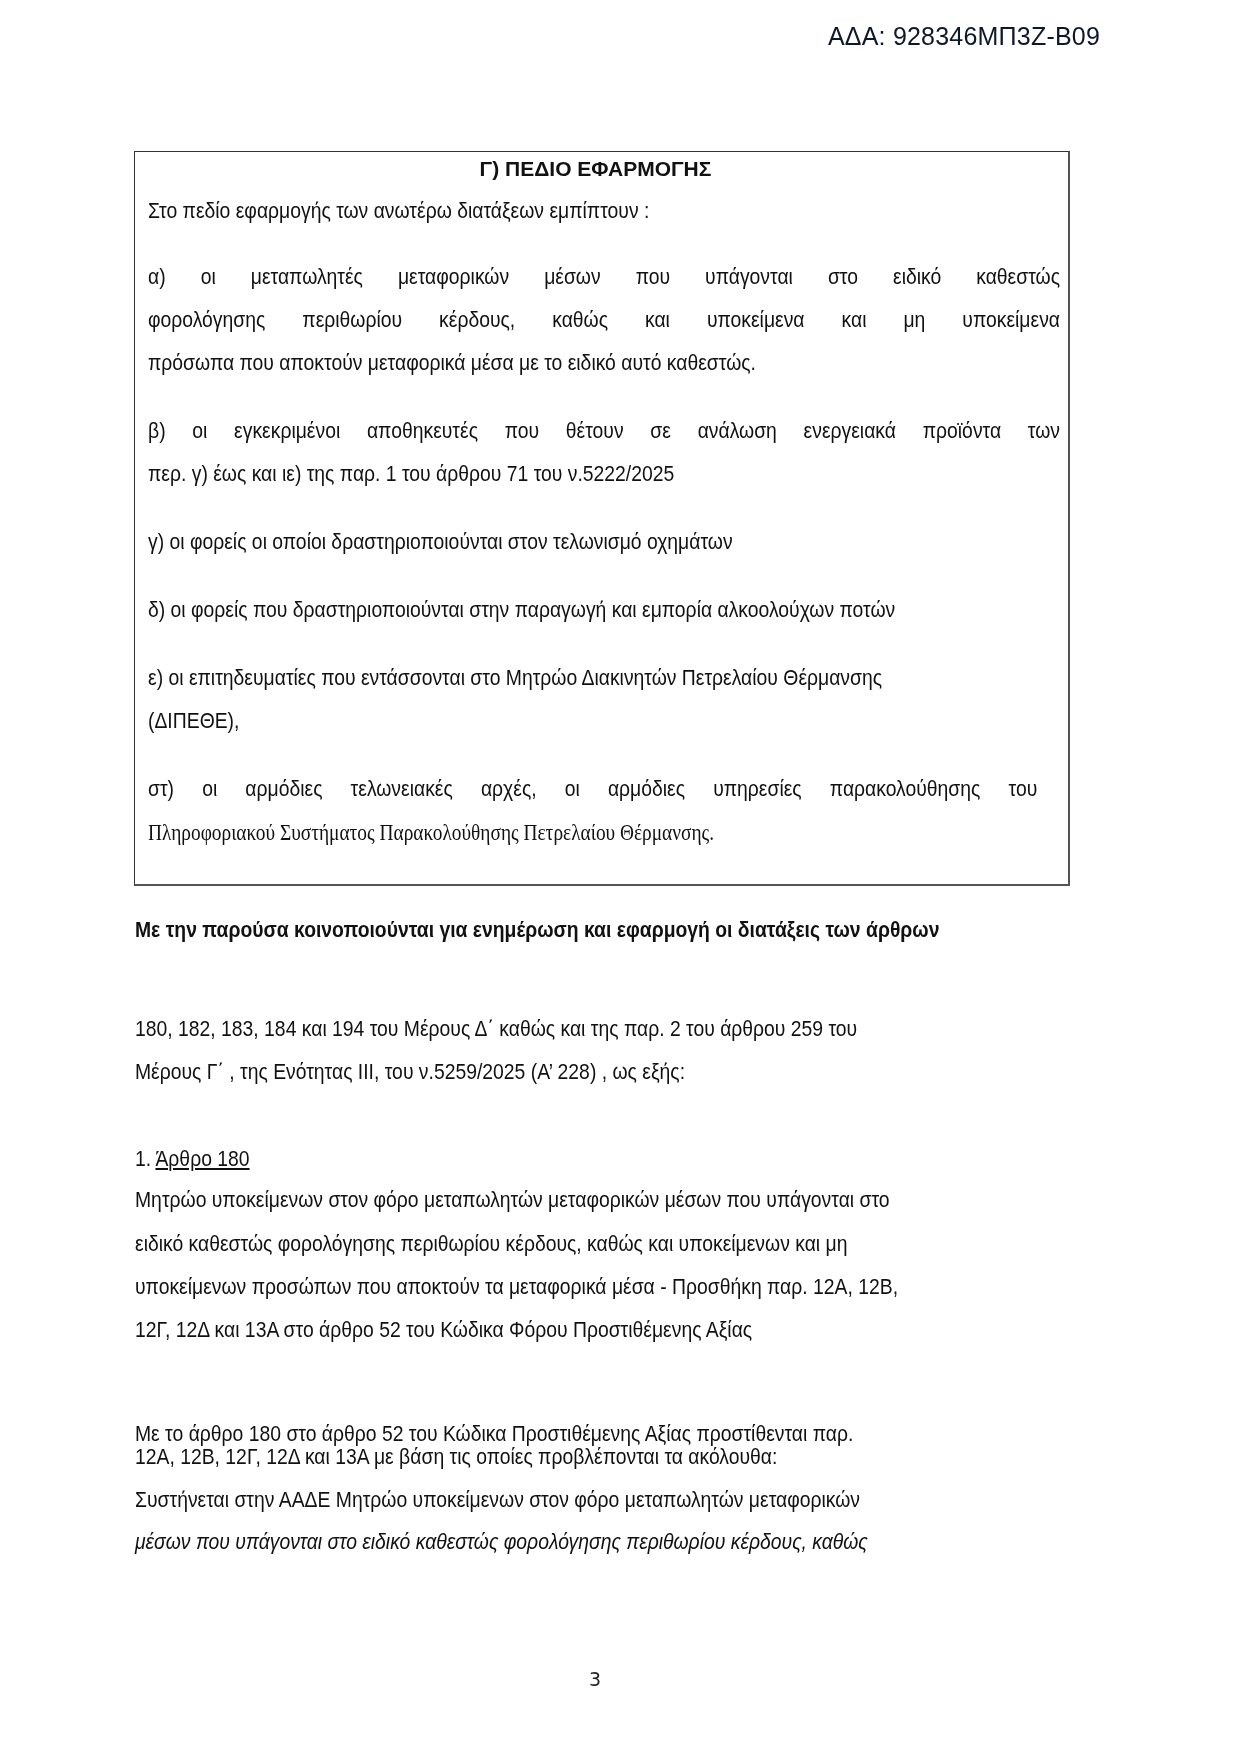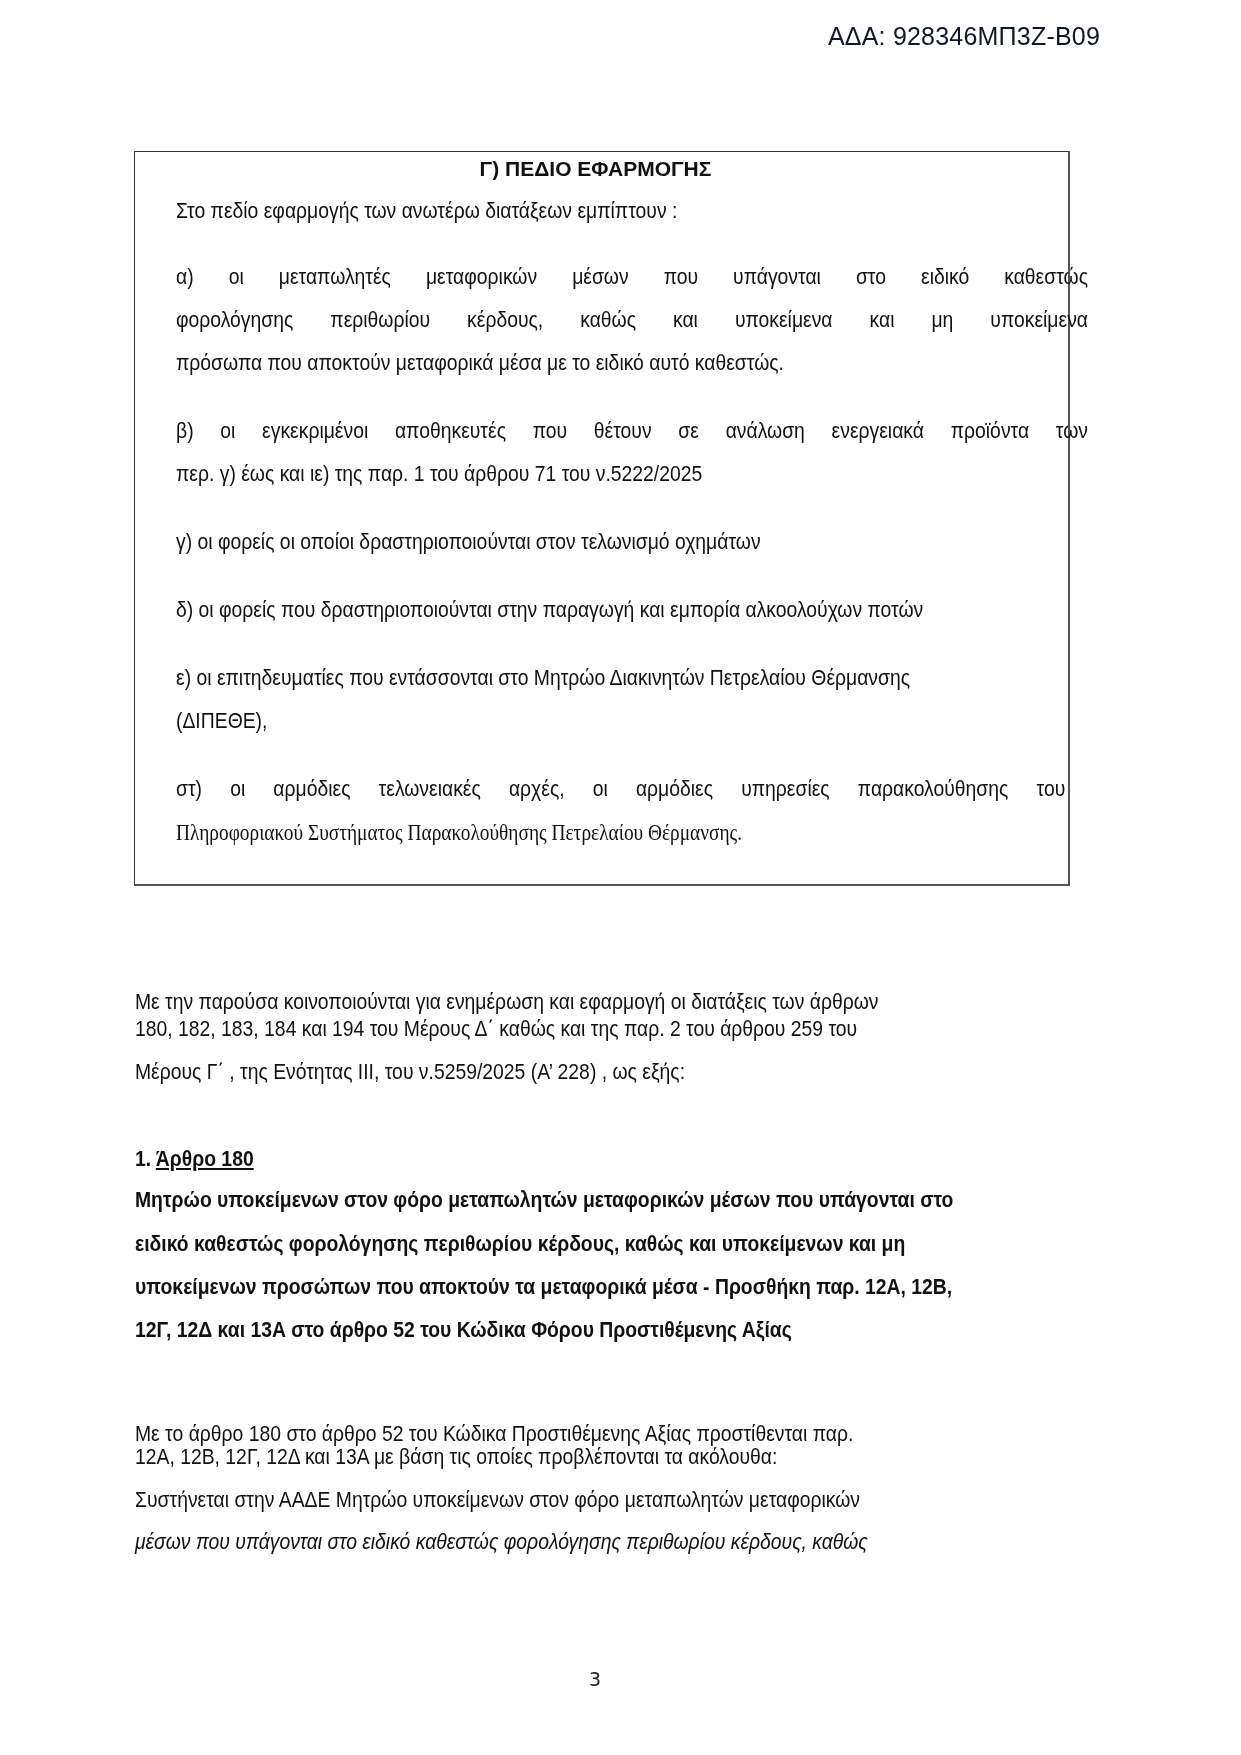--- a/index.html
+++ b/index.html
@@ -13,32 +13,32 @@
       font-family: "Liberation Sans", sans-serif; font-size: 25px; color: #0f172a;
       letter-spacing: 0.2px;
     }
     .box {
       position: absolute; left: 134px; top: 151px; width: 936px; height: 735px;
       border: 1.5px solid #333; border-right: 2px solid #555; border-bottom: 2px solid #555;
       box-sizing: border-box;
     }
     .line {
       position: absolute; left: 148px; width: 912px;
-      font-size: 22.5px; line-height: 28px; white-space: nowrap; margin-left: 28px;
+      font-size: 22.5px; line-height: 28px; white-space: nowrap;
     }
     .justify { text-align: justify; text-align-last: justify; }
     .title {
       position: absolute; left: 134px; width: 923px; text-align: center;
       font-size: 21px; font-weight: bold; top: 155px; line-height: 28px;
     }
     .bline {
       position: absolute; left: 135px; width: 938px;
       font-size: 22.5px; line-height: 28px; white-space: nowrap;
     }
-    .bold { font-weight: bold; }
+    .bold { font-weight: normal; }
     .u { text-decoration: underline; }
     .pageno {
       position: absolute; top: 1668px; left: 0; width: 1190px; text-align: center;
       font-family: "DejaVu Sans", sans-serif; font-size: 19px; color: #222;
     }
     .sq { display: inline-block; transform: scaleX(0.86); transform-origin: left center; }
   </style>
 </head>
 <body>
 
@@ -59,21 +59,21 @@
 <div class="line" style="top:528px;"><span class="sq">γ) οι φορείς οι οποίοι δραστηριοποιούνται στον τελωνισμό οχημάτων</span></div>
 
 <div class="line" style="top:596px;"><span class="sq">δ) οι φορείς που δραστηριοποιούνται στην παραγωγή και εμπορία αλκοολούχων ποτών</span></div>
 
 <div class="line" style="top:664px;"><span class="sq">ε) οι επιτηδευματίες που εντάσσονται στο Μητρώο Διακινητών Πετρελαίου Θέρμανσης</span></div>
 <div class="line" style="top:707px;"><span class="sq">(ΔΙΠΕΘΕ),</span></div>
 
 <div class="line justify" style="top:775px;"><span style="display: inline-block; white-space: nowrap; transform-origin: left center; word-spacing: 26.459px; transform: scaleX(0.86);">στ) οι αρμόδιες τελωνειακές αρχές,  οι αρμόδιες υπηρεσίες παρακολούθησης του</span></div>
 <div class="line" style="top:819px;font-family:Liberation Serif, serif;"><span class="sq">Πληροφοριακού Συστήματος Παρακολούθησης Πετρελαίου Θέρμανσης.</span></div>
 
-<div class="bline" style="top:988px;"><span class="sq">Με την παρούσα κοινοποιούνται για ενημέρωση και εφαρμογή οι διατάξεις των άρθρων</span></div>
+<div class="bline" style="top:916px;font-weight:bold;"><span class="sq">Με την παρούσα κοινοποιούνται για ενημέρωση και εφαρμογή οι διατάξεις των άρθρων</span></div>
 <div class="bline" style="top:1015px;"><span class="sq">180, 182, 183, 184 και 194 του Μέρους Δ΄  καθώς και της παρ. 2 του άρθρου 259 του</span></div>
 <div class="bline" style="top:1058px;"><span class="sq">Μέρους Γ΄ , της Ενότητας ΙΙΙ, του ν.5259/2025 (Α’ 228) , ως εξής:</span></div>
 
 <div class="bline bold" style="top:1145px;">
   <span class="sq">
     <span>1.</span>
     <span class="u">Άρθρο 180</span>
   </span>
 </div>
 

